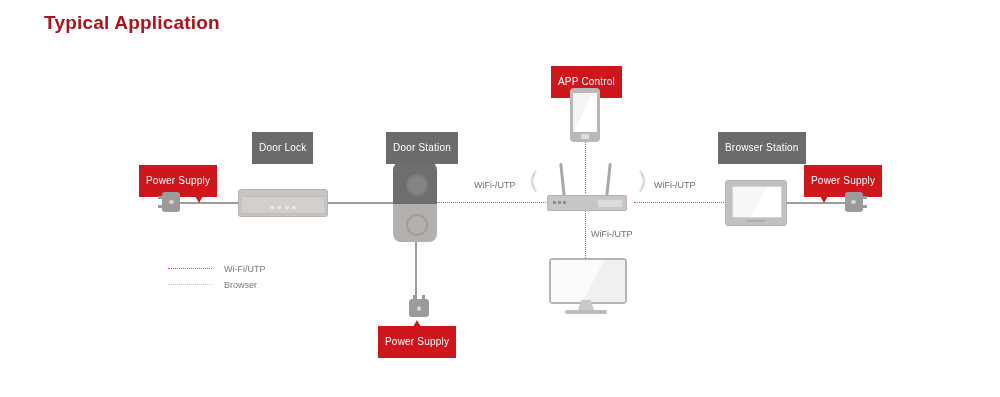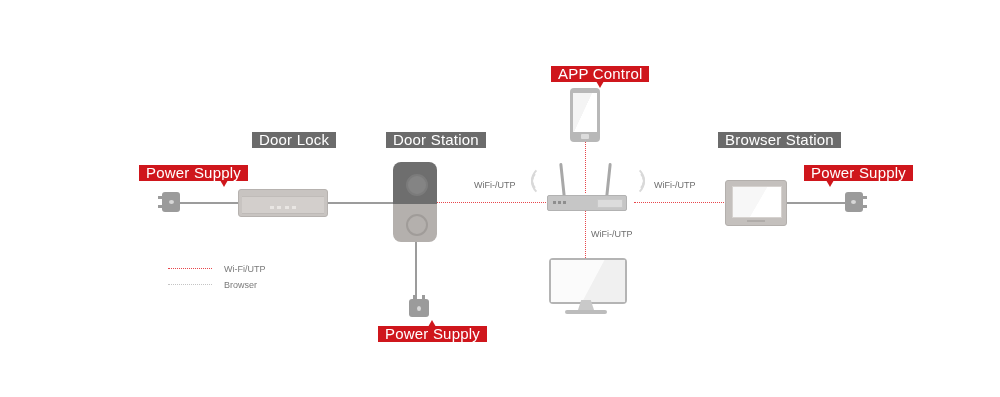--- a/index.html
+++ b/index.html
@@ -13,21 +13,21 @@
   
   .page-title{
     position:absolute;left:44px;top:12px;
     font-size:19px;font-weight:bold;color:#b01116;
     letter-spacing:.2px;
   }
 
   
   .chip{
     position:absolute;height:16px;line-height:16px;
-    padding:0 7px;font-size:15px;color:#ffffff;
+    padding:8px 7px;font-size:10px;color:#ffffff;
     white-space:nowrap;letter-spacing:.2px;
   }
   .chip.gray{background:#6b6b6b;}
   .chip.red{background:#cf161c;}
   .chip .ptr{
     position:absolute;width:0;height:0;
     border-left:4px solid transparent;border-right:4px solid transparent;
   }
   .chip.red .ptr{border-top:7px solid #cf161c;bottom:-6px;}
   .ptr.pl{left:20%;}
@@ -199,20 +199,21 @@
   .legend .txt{
     position:absolute;left:56px;top:0;font-size:9px;color:#7a7a7a;
     line-height:16px;white-space:nowrap;
   }
 </style>
 </head>
 <body>
 
 <div id="stage">
 
+  <div class="page-title">Typical Application</div>
 
   <div class="wire h" style="left:176px;top:202px;width:62px;"></div>
   <div class="wire h" style="left:326px;top:202px;width:68px;"></div>
   <div class="wire v" style="left:415px;top:242px;height:58px;"></div>
   <div class="wire h" style="left:785px;top:202px;width:62px;"></div>
 
   <div class="dotline h" style="left:430px;top:202px;width:126px;"></div>
   <div class="dotline h" style="left:634px;top:202px;width:92px;"></div>
   <div class="dotline v" style="left:585px;top:139px;height:54px;"></div>
   <div class="dotline v" style="left:585px;top:210px;height:54px;"></div>

